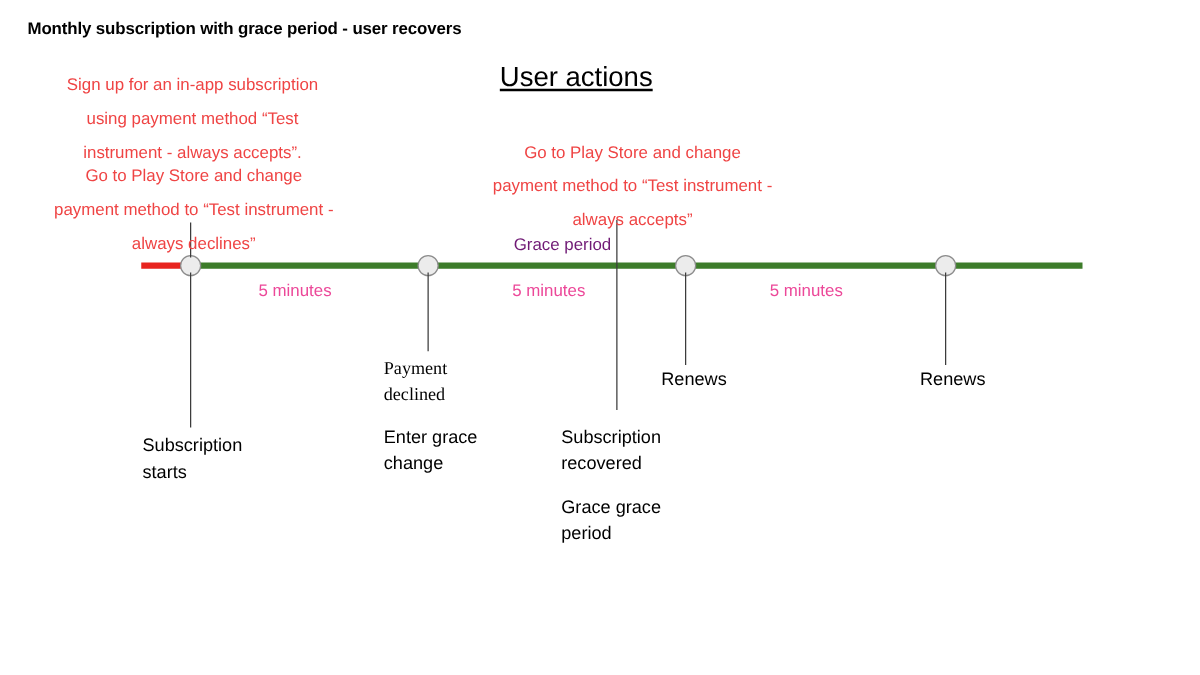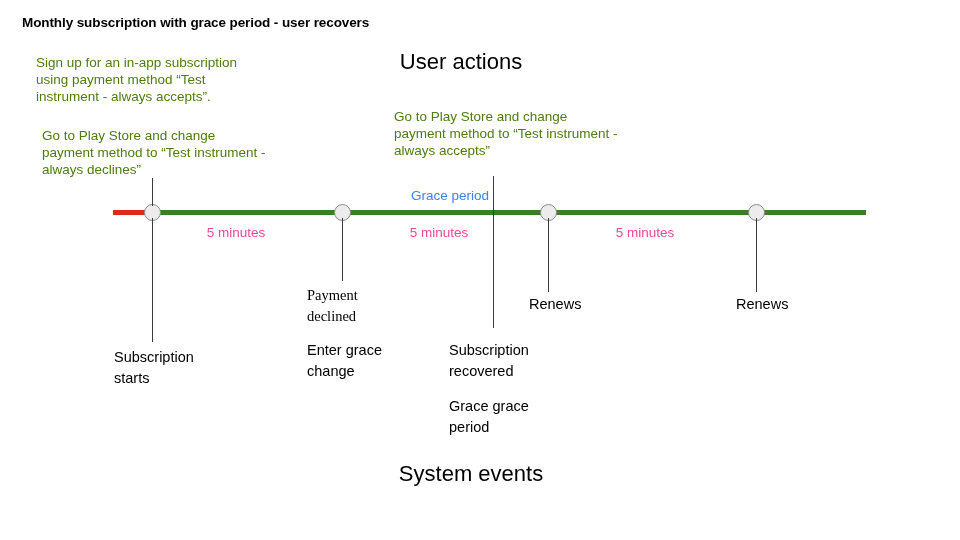--- a/index.html
+++ b/index.html
@@ -36,20 +36,21 @@
   }
 
   
   .lane-heading {
     position: absolute;
     font-size: 22px;
     font-weight: 400;
     color: #000000;
     white-space: nowrap;
     text-align: center;
+    text-decoration: underline;
   }
   .lane-heading.user-actions {
     left: 315px;
     top: 49px;
     width: 292px;
   }
   .lane-heading.system-events {
     left: 325px;
     top: 461px;
     width: 292px;
@@ -99,22 +100,23 @@
     top: 176px;
     width: 1px;
     height: 152px;
     background: #3c3c3c;
   }
 
   
   .annotation {
     position: absolute;
     font-size: 13.5px;
-    line-height: 17px;
-    color: #4d7c0f;
+    line-height: 27px;
+    color: #ef4444;
+    text-align: center;
   }
   .annotation.a-signup {
     left: 36px;
     top: 54px;
     width: 236px;
   }
   .annotation.a-decline {
     left: 42px;
     top: 127px;
     width: 226px;
@@ -153,35 +155,34 @@
   .i-1 { left: 177px; top: 225px; width: 118px; }
   .i-2 { left: 380px; top: 225px; width: 118px; }
   .i-3 { left: 586px; top: 225px; width: 118px; }
 
   .grace-label {
     position: absolute;
     left: 383px;
     top: 188px;
     width: 106px;
     font-size: 13.5px;
-    color: #3b82f6;
+    color: #701a75;
     text-align: right;
     white-space: nowrap;
   }
 </style>
 </head>
 <body>
 
 <div class="canvas">
 
   <div class="diagram-title">Monthly subscription with grace period - user recovers</div>
 
   <div class="lane-heading user-actions">User actions</div>
 
-  <div class="lane-heading system-events">System events</div>
 
   <div class="timeline-red"></div>
   <div class="timeline-green"></div>
 
   <div class="grace-line"></div>
   <div class="grace-label">Grace period</div>
 
   <div class="marker" style="left:144px;"></div>
   <div class="marker" style="left:334px;"></div>
   <div class="marker" style="left:540px;"></div>

